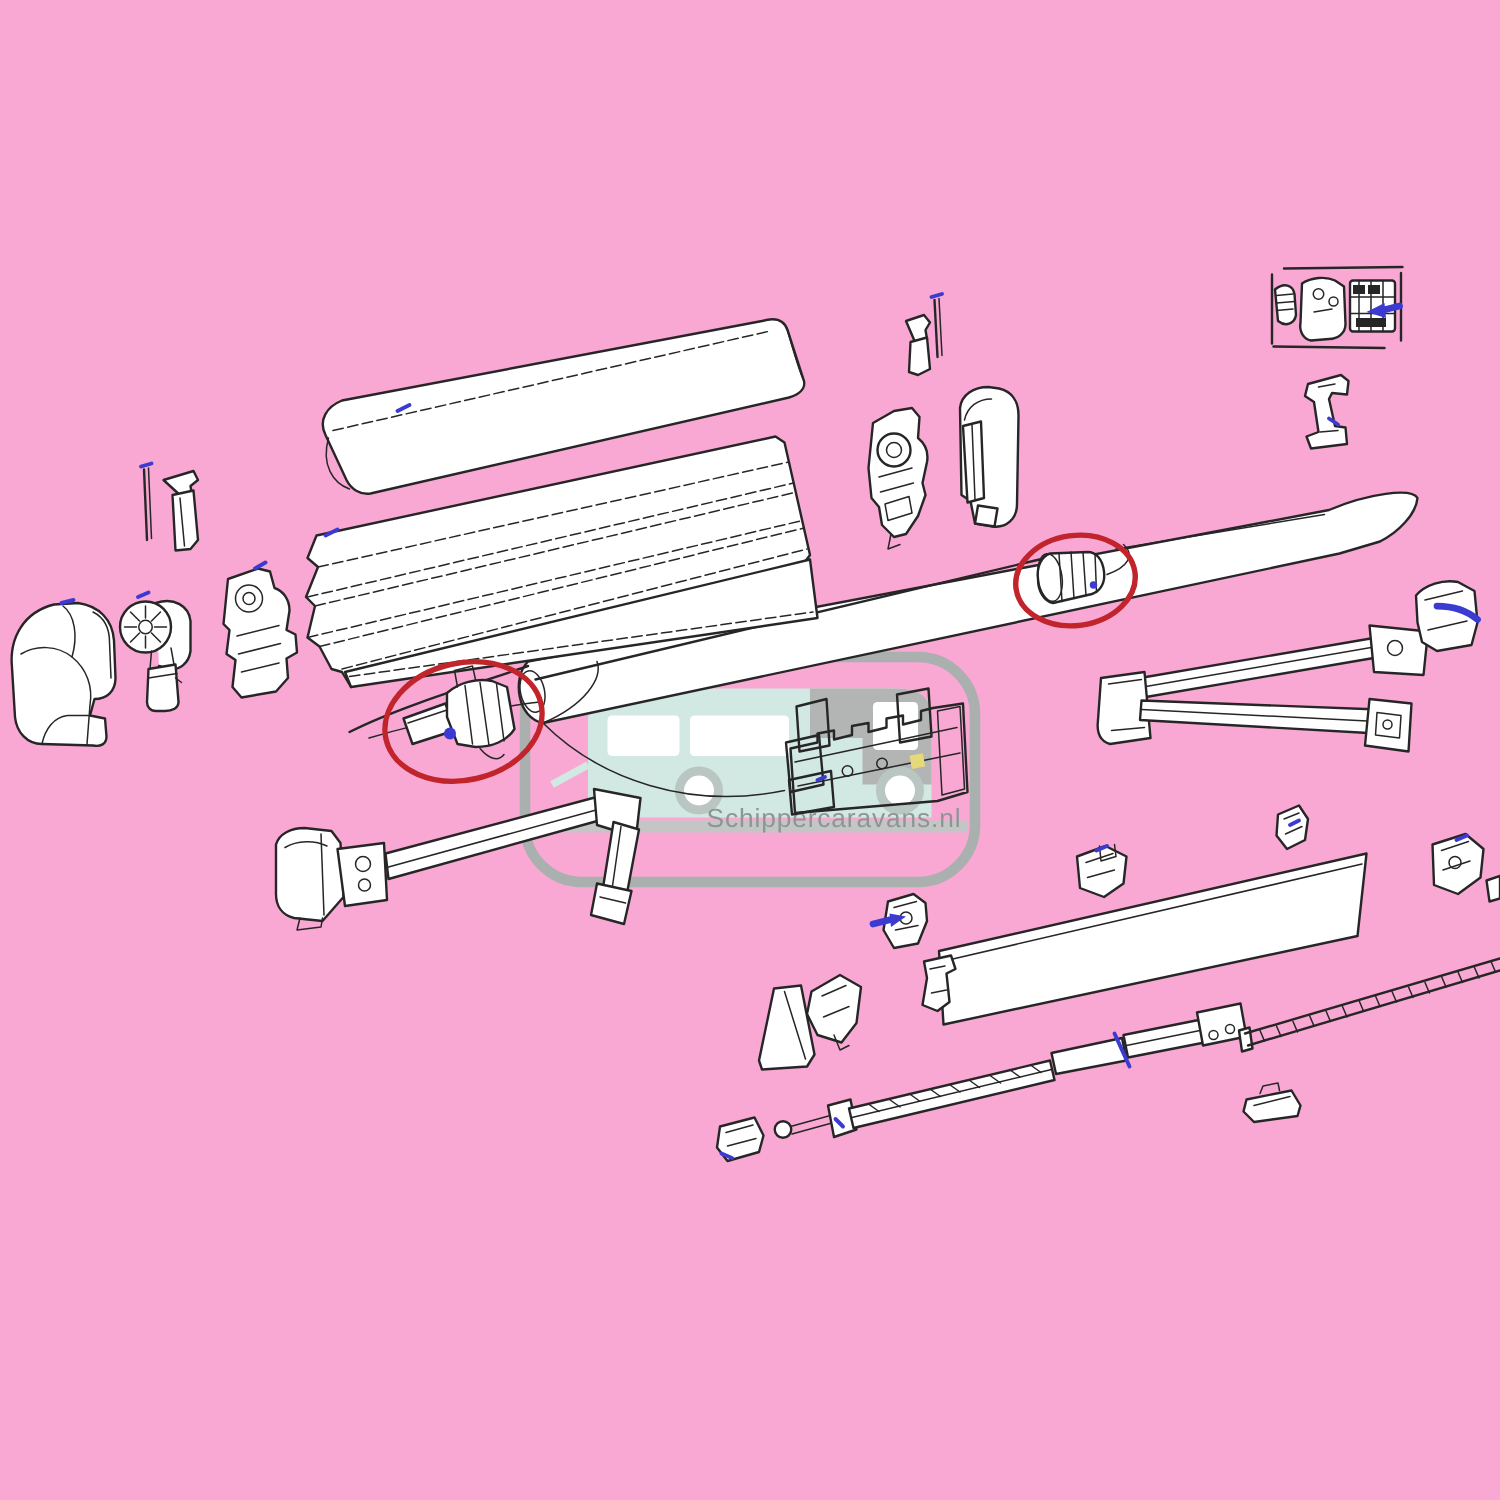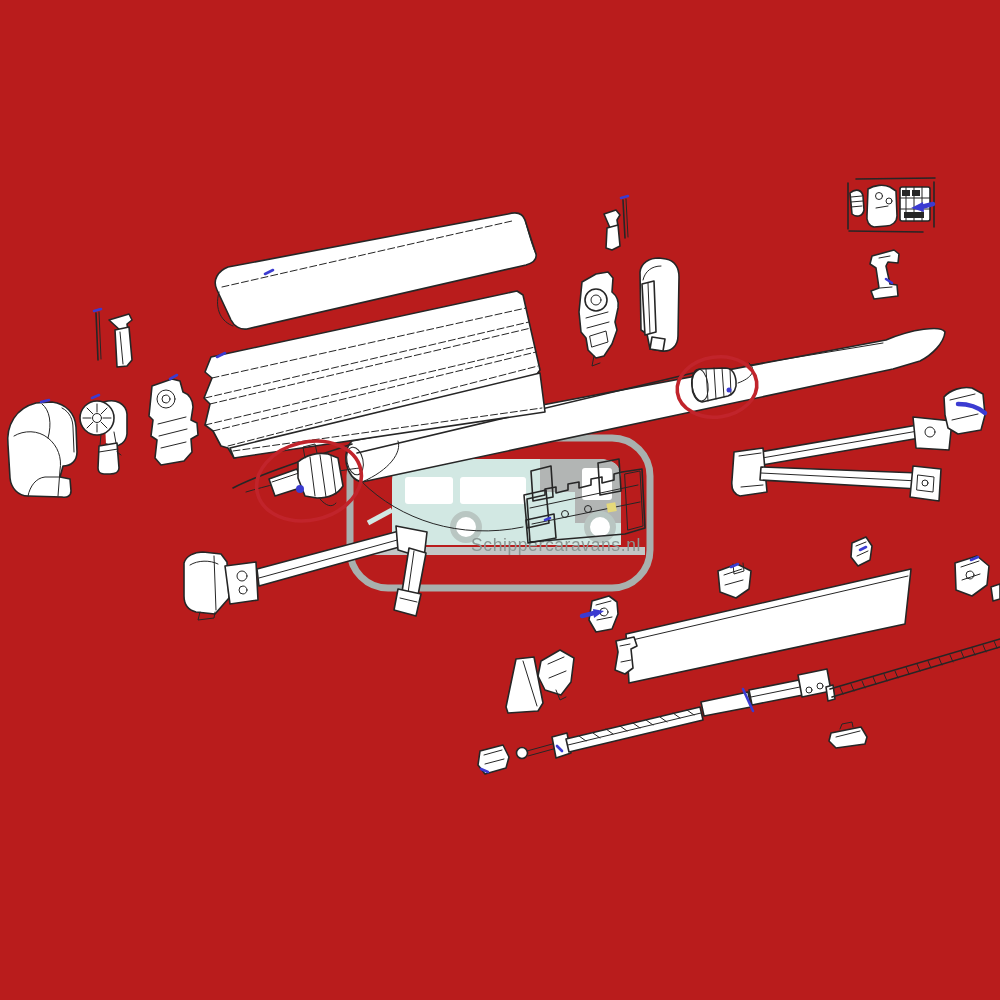--- a/index.html
+++ b/index.html
@@ -1,16 +1,16 @@
 <!DOCTYPE html>
 <html style="--line: #262626; --highlight-red: #c1242b; --mark-blue: #3b3bd1; --mark-yellow: #e5d97a; --logo-border: #a9b0ae; --logo-teal: #d2e8e3; --logo-gray: #c3c6c5; --logo-dark-gray: #b2b5b4; --logo-wheel: #b9c6c2; --logo-text: #8c9693;"><head>
 <meta charset="utf-8">
 <style>
   html,body{margin:0;padding:0;background:#ffffff;}
-  .stage{width:1000px;height:1000px;position:relative;background:#b91c1c;overflow:hidden;}
+  .stage{width:1000px;height:1000px;position:relative;background:#f9a8d4;overflow:hidden;}
   svg{display:block;}
   .ln  {fill:none;stroke:var(--line);stroke-width:1.6;stroke-linecap:round;stroke-linejoin:round;}
   .lnf {fill:#ffffff;stroke:var(--line);stroke-width:1.6;stroke-linecap:round;stroke-linejoin:round;}
   .thin{stroke-width:1;}
   .dash{stroke-dasharray:7 3;}
   .blue{fill:none;stroke:var(--mark-blue);stroke-width:2.6;stroke-linecap:round;}
   .bluef{fill:var(--mark-blue);stroke:none;}
   .bluew{fill:none;stroke:var(--mark-blue);stroke-width:4.5;stroke-linecap:round;}
   .red {fill:none;stroke:var(--highlight-red);stroke-width:3.6;}
   .yellow{fill:var(--mark-yellow);stroke:none;}

